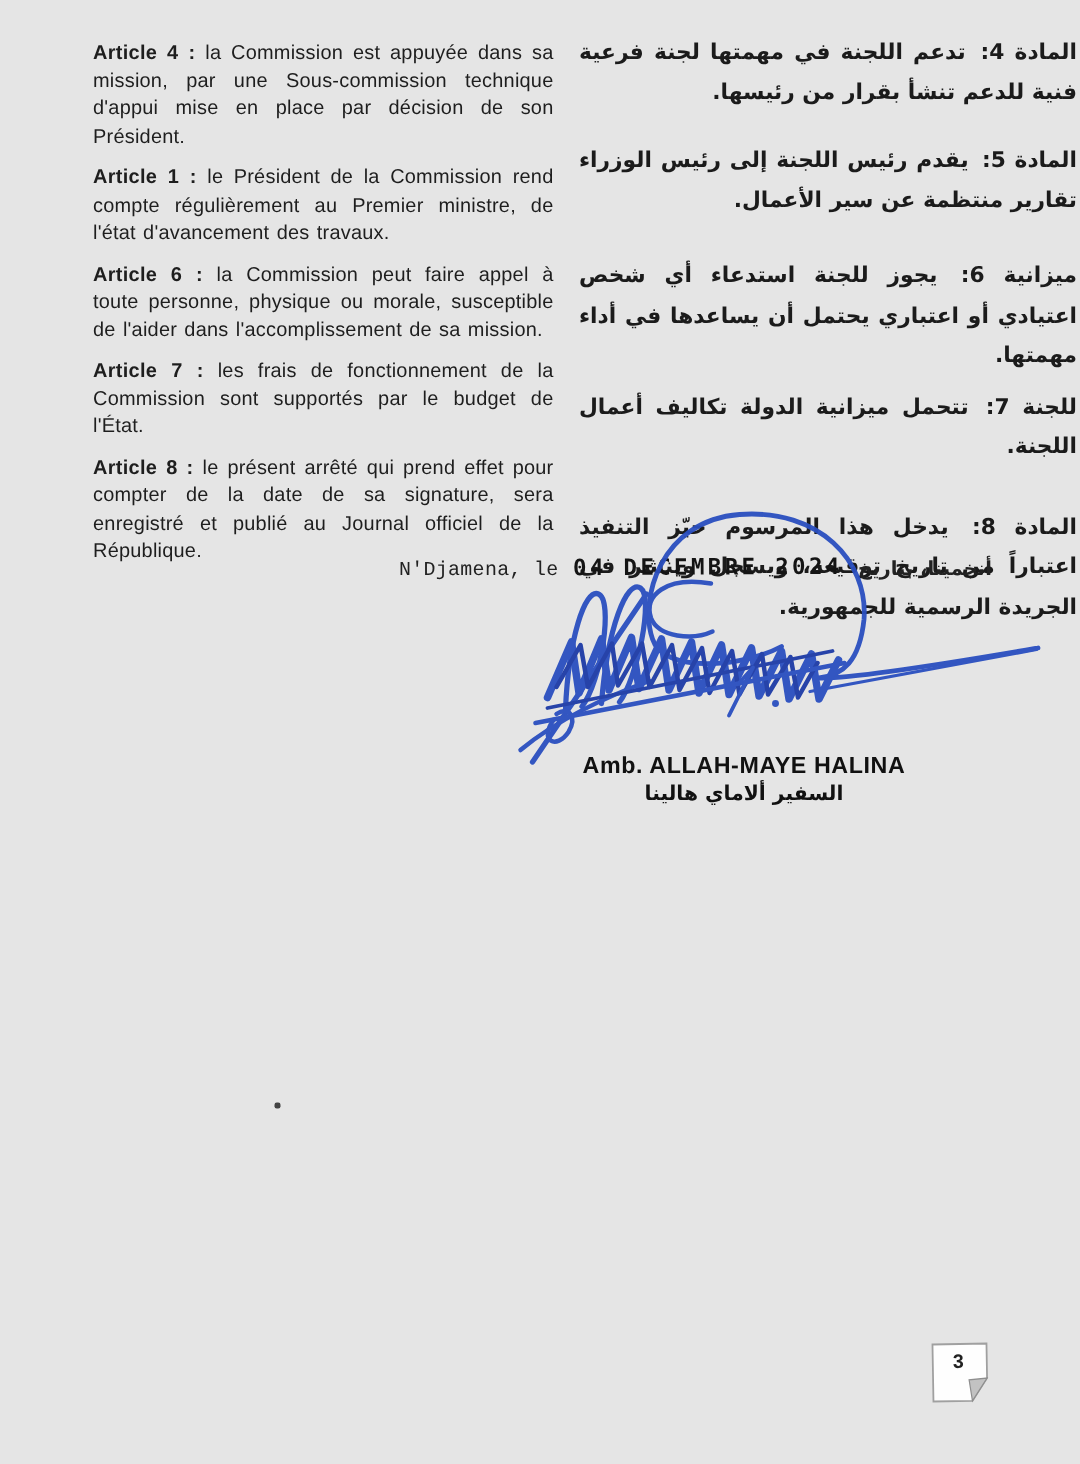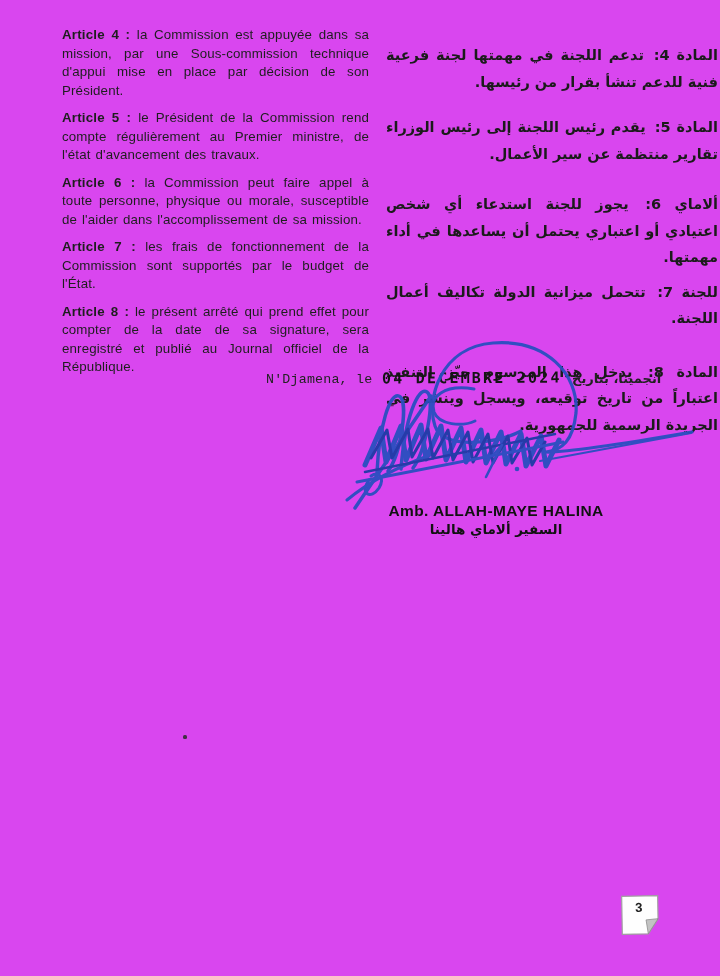--- a/index.html
+++ b/index.html
@@ -5,38 +5,38 @@
   html,body { margin:0; padding:0; }
   body {
     width:720px; height:976px;
     background:#fdfdfd;
     font-family:"Liberation Sans", sans-serif;
     position:relative;
     overflow:hidden;
   }
   .page {
     position:absolute; inset:0;
-    background:#d946ef;
+    background:#e5e5e5;
   }
 
   
   .fr-col {
     position:absolute; left:62px; top:26px; width:307px;
     font-size:13.3px; line-height:18.5px;
     color:#1e1e1e;
     text-align:justify;
     letter-spacing:0.15px;
     word-spacing:1px;
   }
   .fr-col p { margin:0 0 9px 0; }
   .fr-col b { font-weight:700; letter-spacing:0.2px; }
 
   
   .ar-col {
-    position:absolute; right:2px; top:42px; width:332px;
+    position:absolute; right:2px; top:22px; width:332px;
     direction:rtl;
     font-family:"DejaVu Sans", sans-serif;
     font-weight:700;
     font-size:14.5px; line-height:26.5px;
     color:#1b1b1b;
     text-align:justify;
     text-align-last:right;
   }
   .ar-col p { margin:0; }
   .ar-col p.gap-a { margin-bottom:19px; }
@@ -105,21 +105,21 @@
 <body>
 
 <div class="page">
 
   <div class="fr-col">
     <p>
       <b>Article 4 :</b>
       <span>la Commission est appuyée dans sa mission, par une Sous-commission technique d'appui mise en place par décision de son Président.</span>
     </p>
     <p>
-      <b>Article 5 :</b>
+      <b>Article 1 :</b>
       <span>le Président de la Commission rend compte régulièrement au Premier ministre, de l'état d'avancement des travaux.</span>
     </p>
     <p>
       <b>Article 6 :</b>
       <span>la Commission peut faire appel à toute personne, physique ou morale, susceptible de l'aider dans l'accomplissement de sa mission.</span>
     </p>
     <p>
       <b>Article 7 :</b>
       <span>les frais de fonctionnement de la Commission sont supportés par le budget de l'État.</span>
     </p>
@@ -132,21 +132,21 @@
   <div class="ar-col" dir="rtl">
     <p class="gap-a">
       <b>المادة 4:</b>
       <span>تدعم اللجنة في مهمتها لجنة فرعية فنية للدعم تنشأ بقرار من رئيسها.</span>
     </p>
     <p class="gap-b">
       <b>المادة 5:</b>
       <span>يقدم رئيس اللجنة إلى رئيس الوزراء تقارير منتظمة عن سير الأعمال.</span>
     </p>
     <p class="gap-c">
-      <b>ألاماي 6:</b>
+      <b>ميزانية 6:</b>
       <span>يجوز للجنة استدعاء أي شخص اعتيادي أو اعتباري يحتمل أن يساعدها في أداء مهمتها.</span>
     </p>
     <p class="gap-d">
       <b>للجنة 7:</b>
       <span>تتحمل ميزانية الدولة تكاليف أعمال اللجنة.</span>
     </p>
     <p>
       <b>المادة 8:</b>
       <span>يدخل هذا المرسوم حيّز التنفيذ اعتباراً من تاريخ توقيعه، ويسجل وينشر في الجريدة الرسمية للجمهورية.</span>
     </p>

